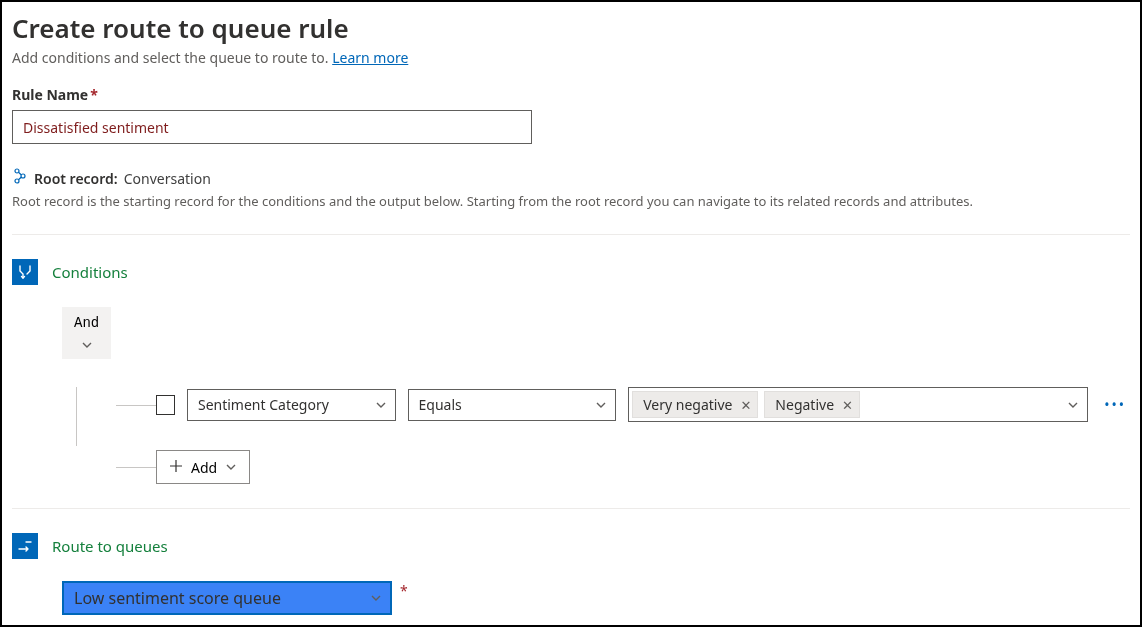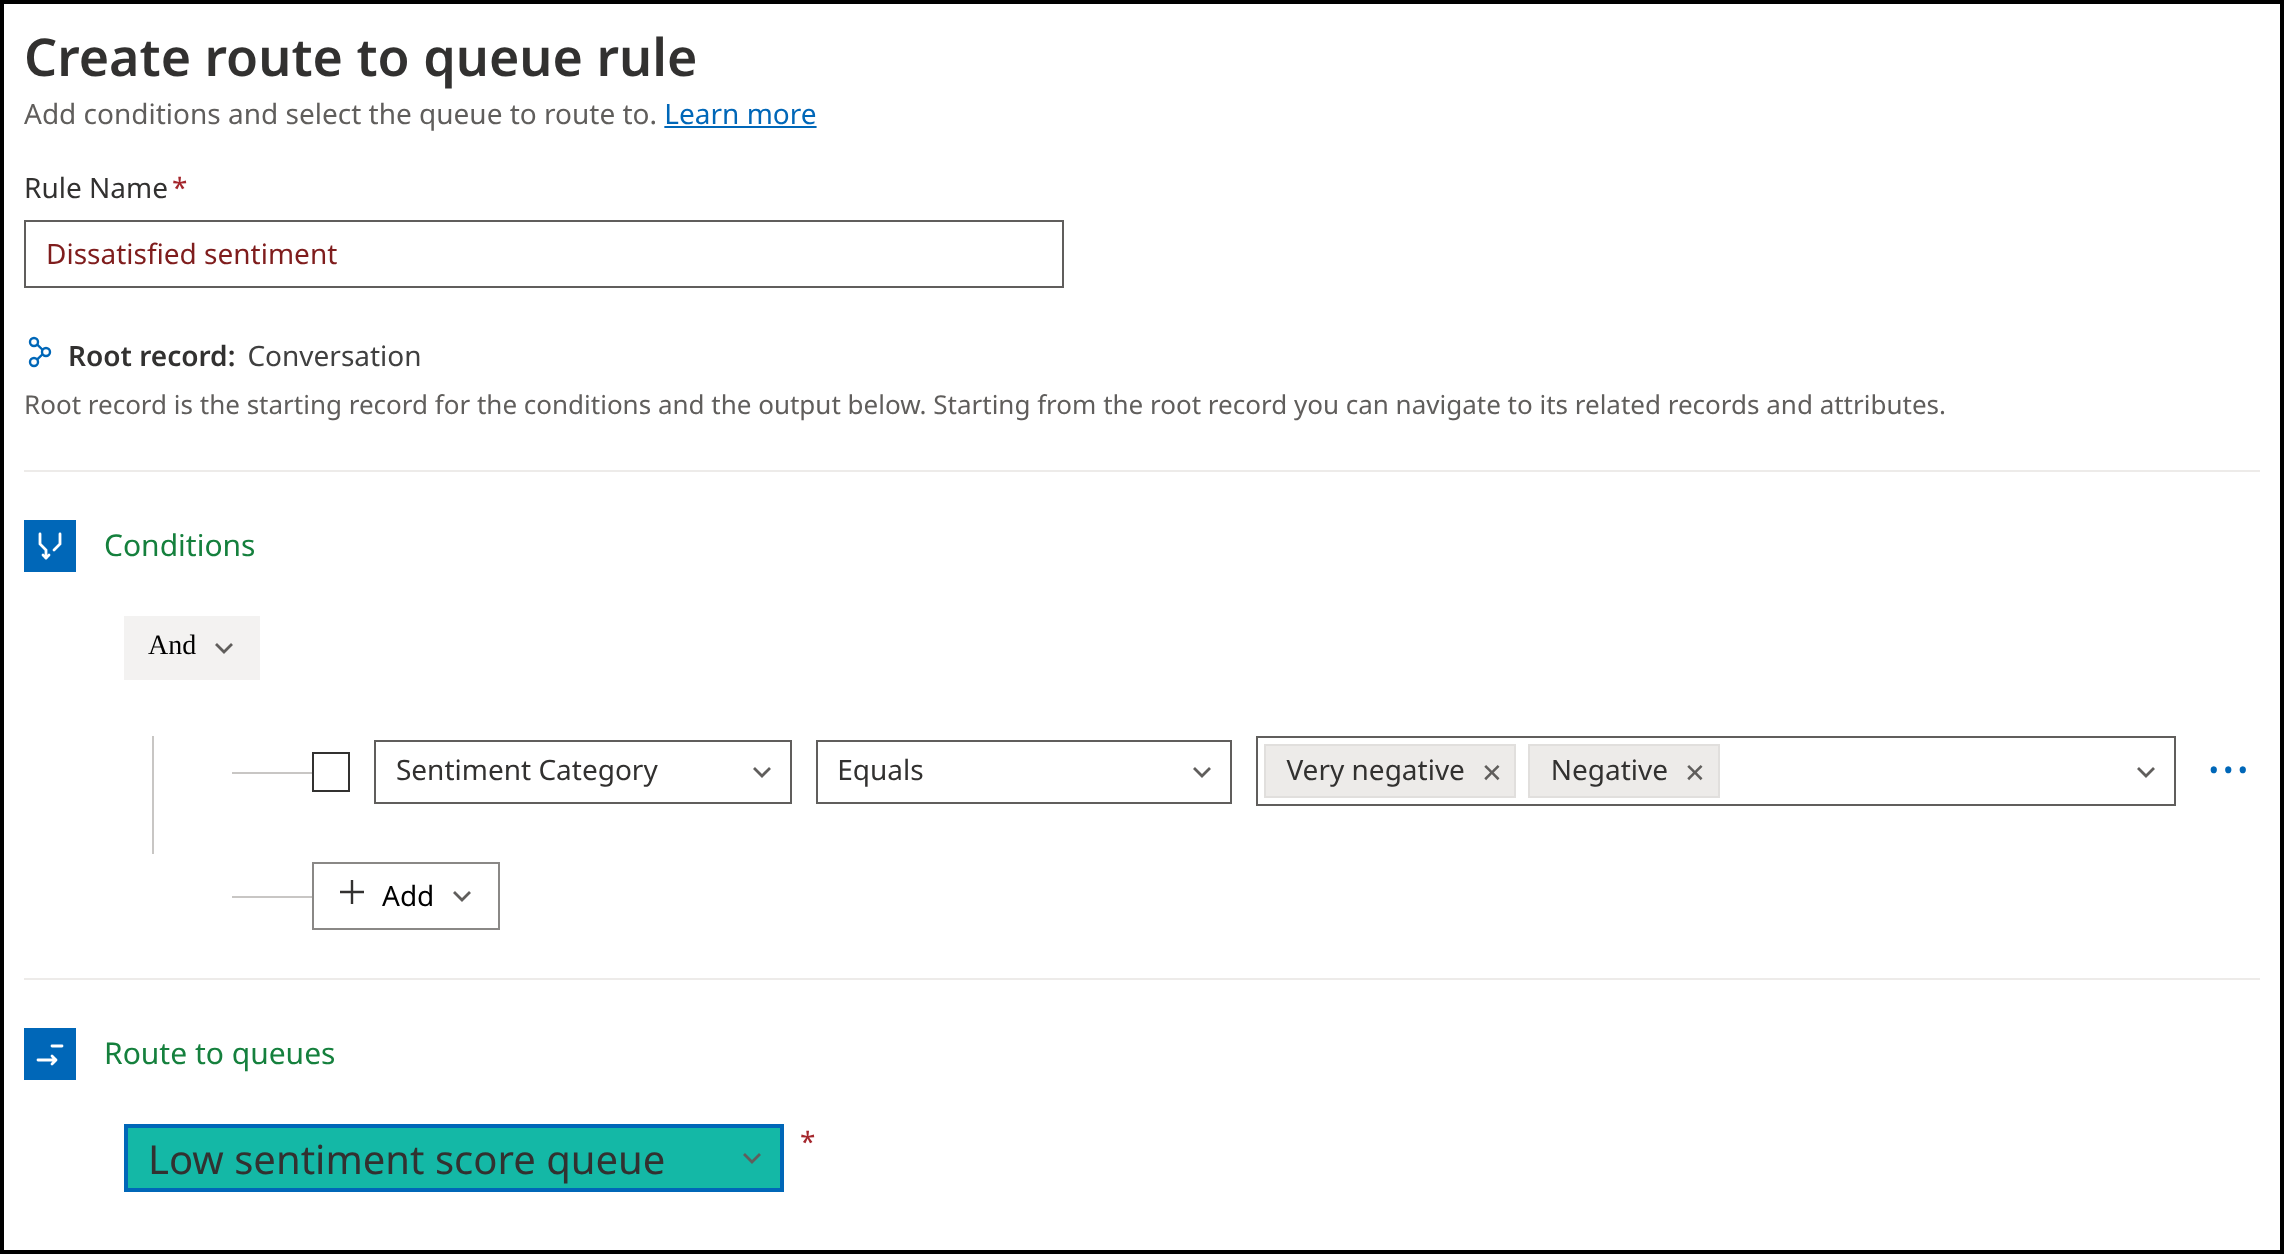--- a/index.html
+++ b/index.html
@@ -11,21 +11,21 @@
     background: #fff;
     width: 1142px;
     height: 627px;
     border: 2px solid #000;
     padding: 8px 10px;
     position: relative;
   }
   .title { font-size: 26px; font-weight: 600; margin: 0 0 2px 0; }
   .subtitle { font-size: 14px; color: #605e5c; margin: 0 0 18px 0; }
   .link { color: #0067b8; text-decoration: underline; cursor: pointer; }
-  .field-label { font-size: 14px; font-weight: 400; margin-bottom: 6px; }
+  .field-label { font-size: 14px; font-weight: 700; margin-bottom: 6px; }
   .req { color: #a4262c; margin-left: 2px; }
   .text-input {
     width: 520px; height: 34px;
     border: 1px solid #605e5c;
     padding: 0 10px;
     font-size: 14px;
     font-family: inherit;
     color: #7f1d1d;
     background: #fff;
   }
@@ -42,22 +42,23 @@
     color: #fff;
   }
   .section-title { font-size: 15px; color: #15803d; }
   .cond-area { margin-left: 50px; }
   .and-btn {
     display: inline-flex; align-items: center; gap: 8px;
     background: #f3f2f1;
     border: none;
     padding: 8px 12px;
     font-size: 14px;
-    font-family: Liberation Serif, serif;
-    cursor: pointer;
+    font-family: Liberation Mono, monospace;
+    cursor: pointer;
+    flex-direction: column;
   }
   .tree { position: relative; margin-left: 14px; padding-left: 40px; }
   .tree::before {
     content: "";
     position: absolute;
     left: 0; top: 0; bottom: 38px;
     width: 1px;
     background: #c8c6c4;
   }
   .row { display: flex; align-items: center; gap: 12px; margin-top: 28px; position: relative; margin-left: 40px; }
@@ -105,26 +106,26 @@
     border: 1px solid #8a8886;
     background: #fff;
     padding: 2px 12px;
     font-size: 14px;
     font-family: inherit;
     cursor: pointer;
   }
   .route-select {
     width: 330px; height: 34px;
     border: 2px solid #0067b8;
-    background: #14b8a6;
+    background: #3b82f6;
     display: flex;
     align-items: center;
     justify-content: space-between;
     padding: 0 8px 0 10px;
-    font-size: 20px;
+    font-size: 16px;
     cursor: pointer;
   }
   .chevron svg { display: block; }
   .spacer { flex: 1; }
 </style>
 </head>
 <body>
 
 
 

